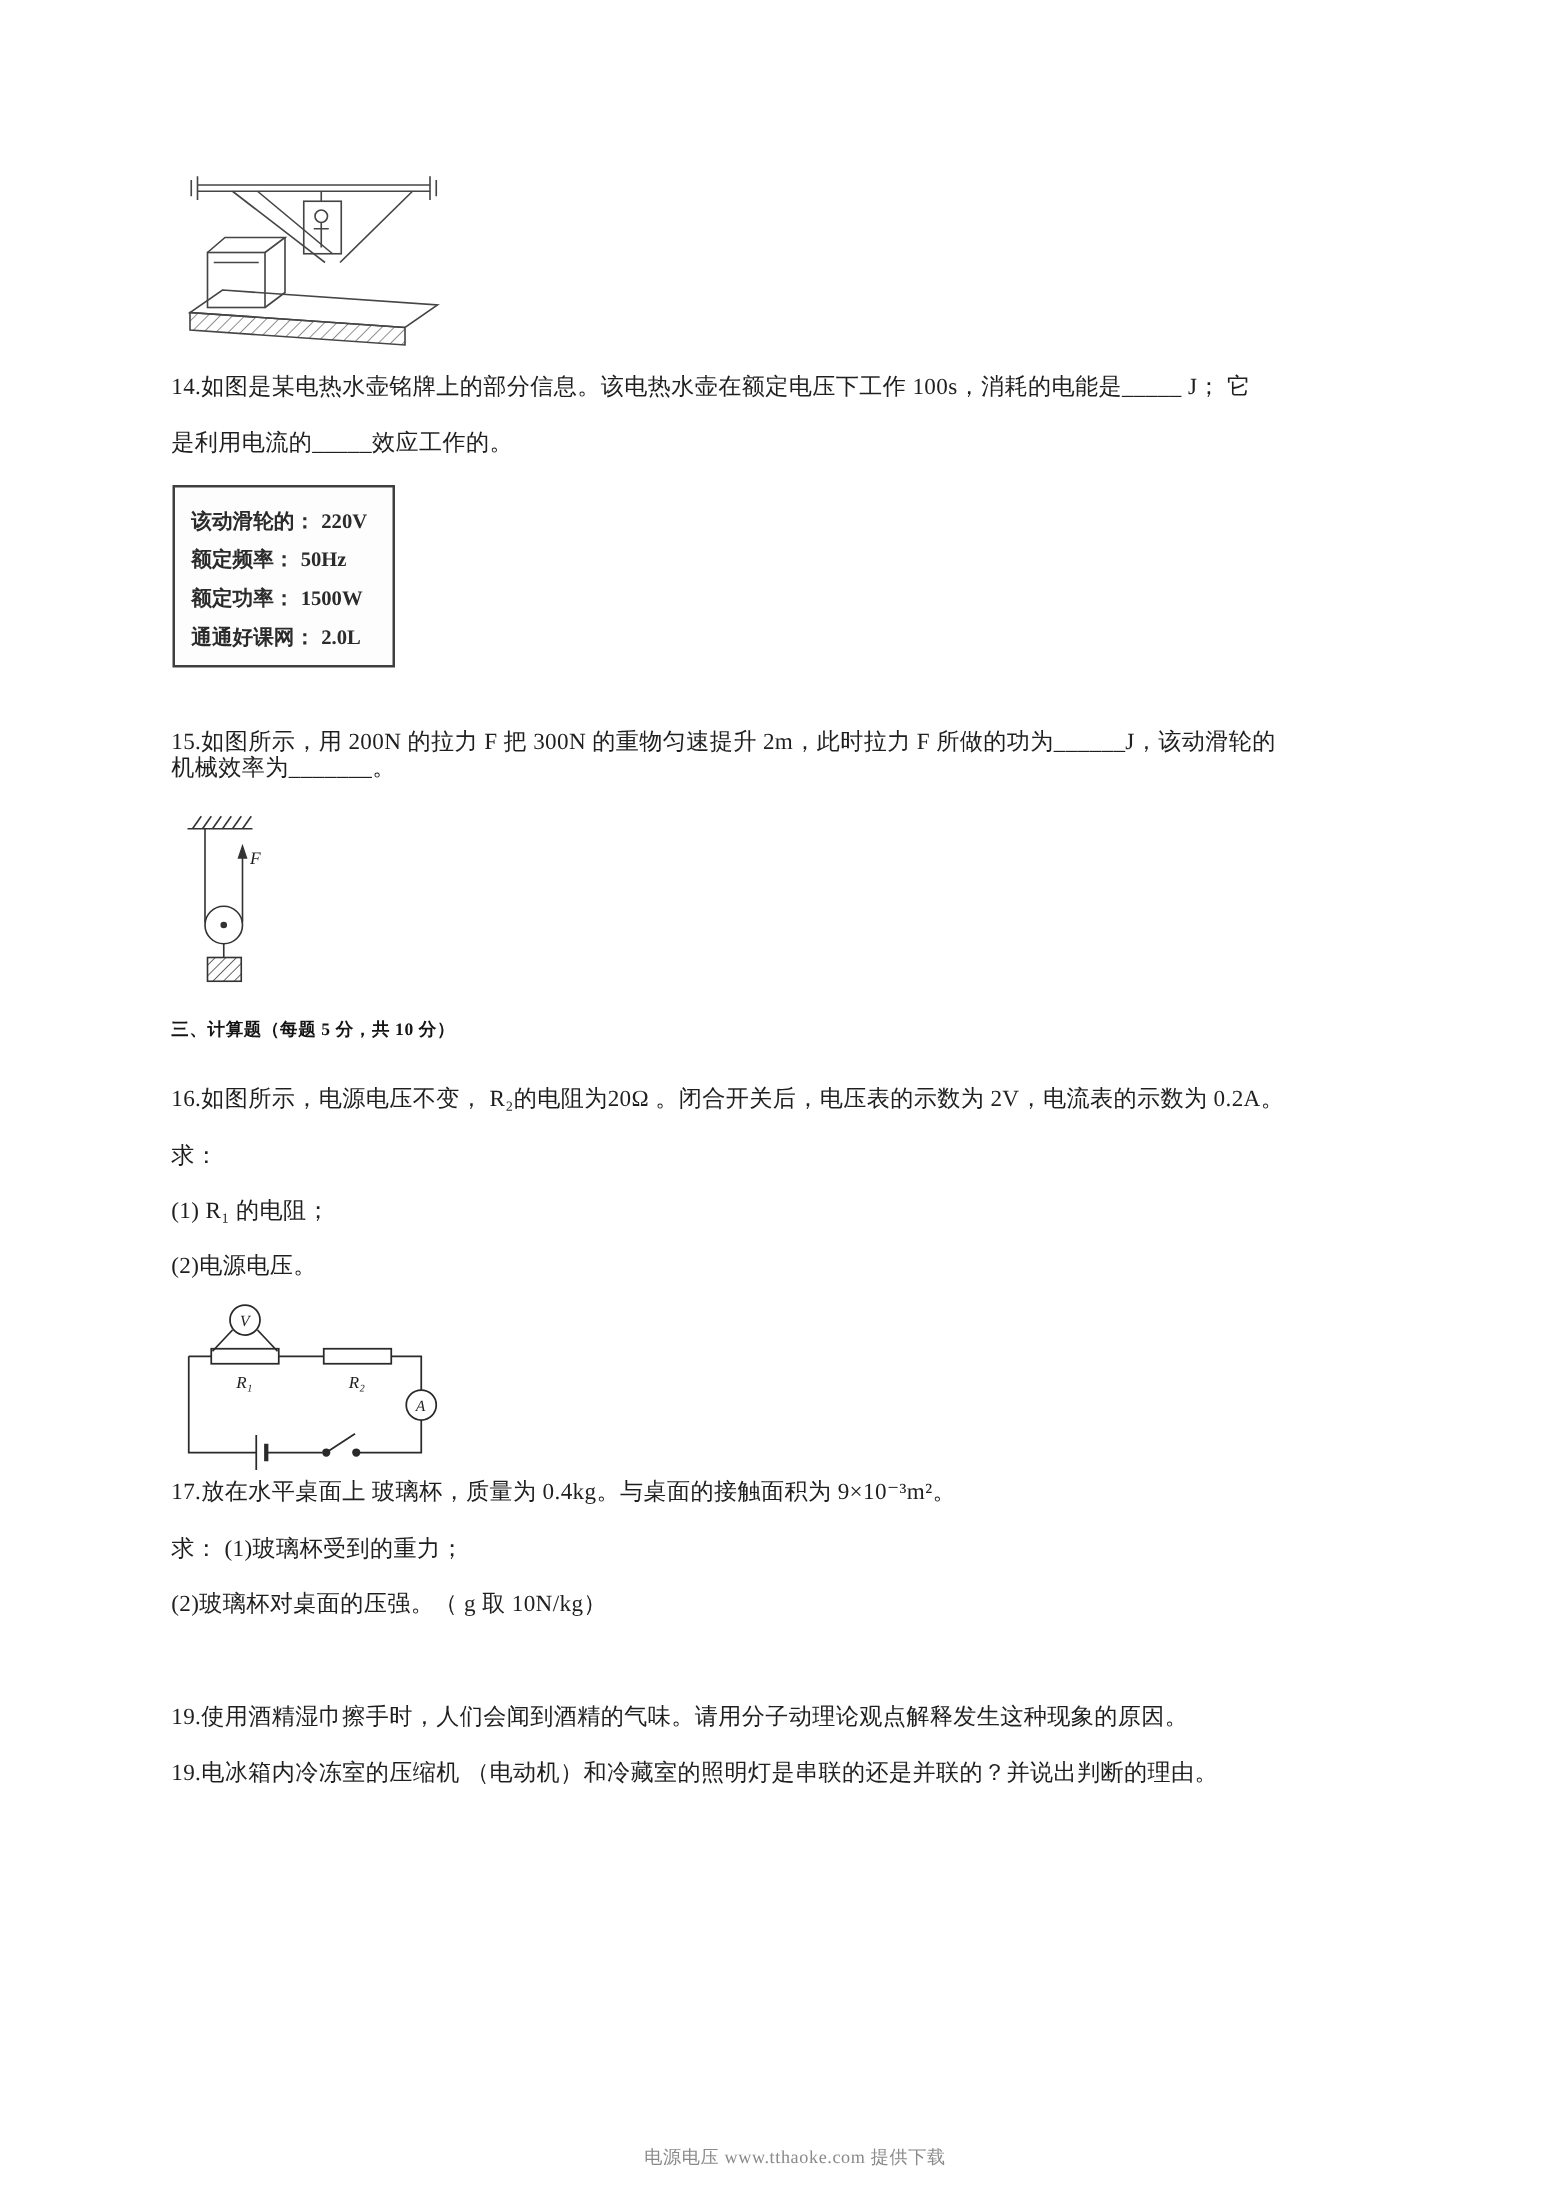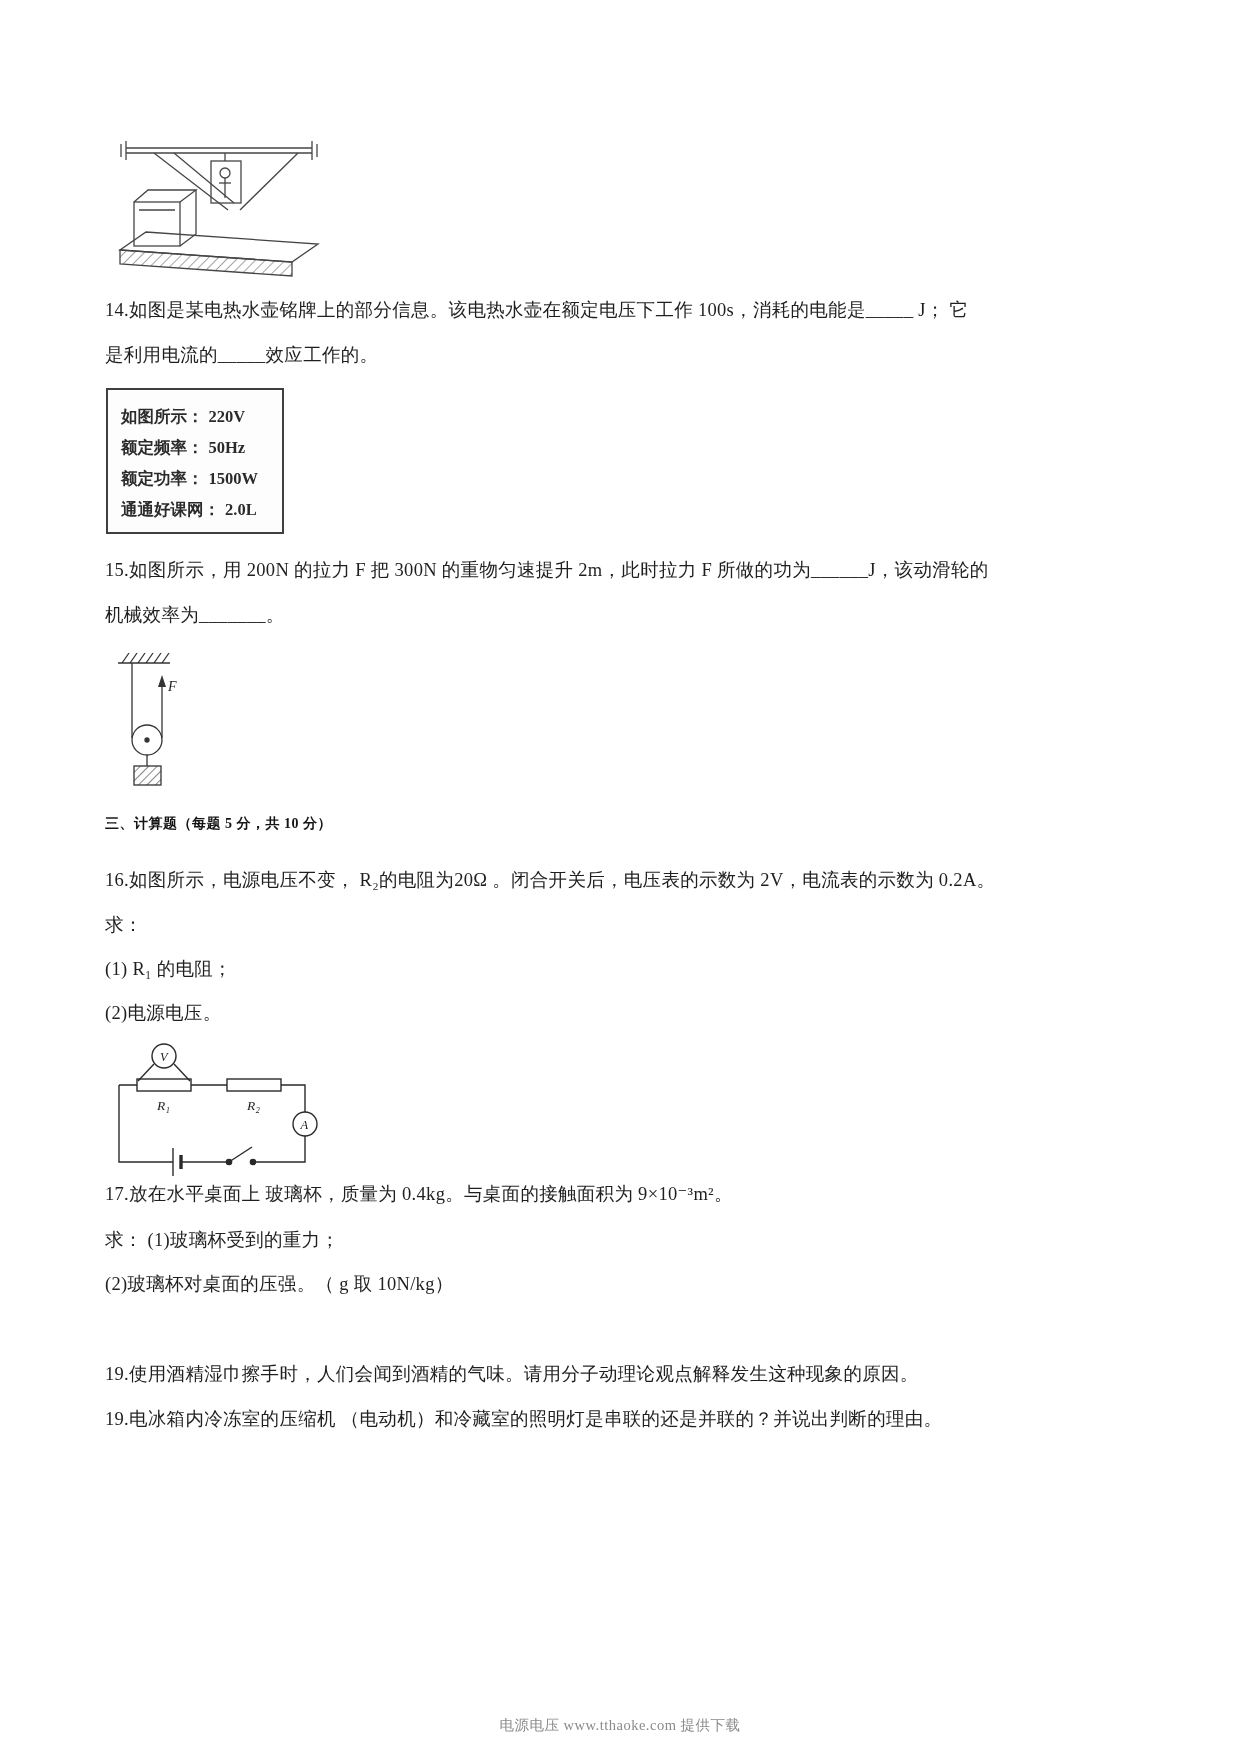--- a/index.html
+++ b/index.html
@@ -2,21 +2,21 @@
 <html><head>
 <meta charset="utf-8">
 <style>
   * { margin:0; padding:0; box-sizing:border-box; }
   html,body { background:#ffffff; }
   body {
     width:1240px; height:1754px; position:relative;
     font-family:"Liberation Serif","DejaVu Serif",serif;
     color:#1f1f1f;
   }
-  .page { position:absolute; inset:0; background:#fff; overflow:hidden; }
+  .page { position:absolute; inset:0; background:#fff; overflow:hidden;margin-left:32px; }
   .line {
     position:absolute; left:105px; white-space:nowrap;
     font-size:18.5px; line-height:28px; letter-spacing:0.3px;
   }
   .sec-heading {
     position:absolute; left:105px; white-space:nowrap;
     font-size:14px; font-weight:bold; letter-spacing:0.5px; color:#141414;
   }
   .abs { position:absolute; }
   .nameplate {
@@ -76,38 +76,38 @@
       <polygon points="34,126 206,138 180,156 8,144"></polygon>
       <polygon points="8,144 180,156 180,170 8,158" fill="url(#hatch1)"></polygon>
     </g>
   </svg>
 
   <div class="line" style="top:296px;">14.如图是某电热水壶铭牌上的部分信息。该电热水壶在额定电压下工作 100s，消耗的电能是_____ J；  它</div>
   <div class="line" style="top:341px;">是利用电流的_____效应工作的。</div>
 
   <div class="nameplate">
     <div class="np-row">
-      <span>如图所示：</span>
+      <span>该动滑轮的：</span>
       <span>220V</span>
     </div>
     <div class="np-row">
       <span>额定频率：</span>
       <span>50Hz</span>
     </div>
     <div class="np-row">
       <span>额定功率：</span>
       <span>1500W</span>
     </div>
     <div class="np-row">
       <span>通通好课网：</span>
       <span>2.0L</span>
     </div>
   </div>
 
-  <div class="line" style="top:556px;">15.如图所示，用 200N 的拉力 F 把 300N 的重物匀速提升 2m，此时拉力 F 所做的功为______J，该动滑轮的</div>
+  <div class="line" style="top:580px;">15.如图所示，用 200N 的拉力 F 把 300N 的重物匀速提升 2m，此时拉力 F 所做的功为______J，该动滑轮的</div>
   <div class="line" style="top:601px;text-align:center;">机械效率为_______。</div>
 
   <svg class="abs" style="left:108px; top:645px;" width="118" height="152" viewBox="0 0 118 152">
     <defs>
       <pattern id="hatch2" width="6" height="6" patternUnits="userSpaceOnUse" patternTransform="rotate(45)">
         <line x1="0" y1="0" x2="0" y2="6" stroke="#333" stroke-width="1.2"></line>
       </pattern>
     </defs>
     <g stroke="#333" stroke-width="1.3" fill="none">
 

